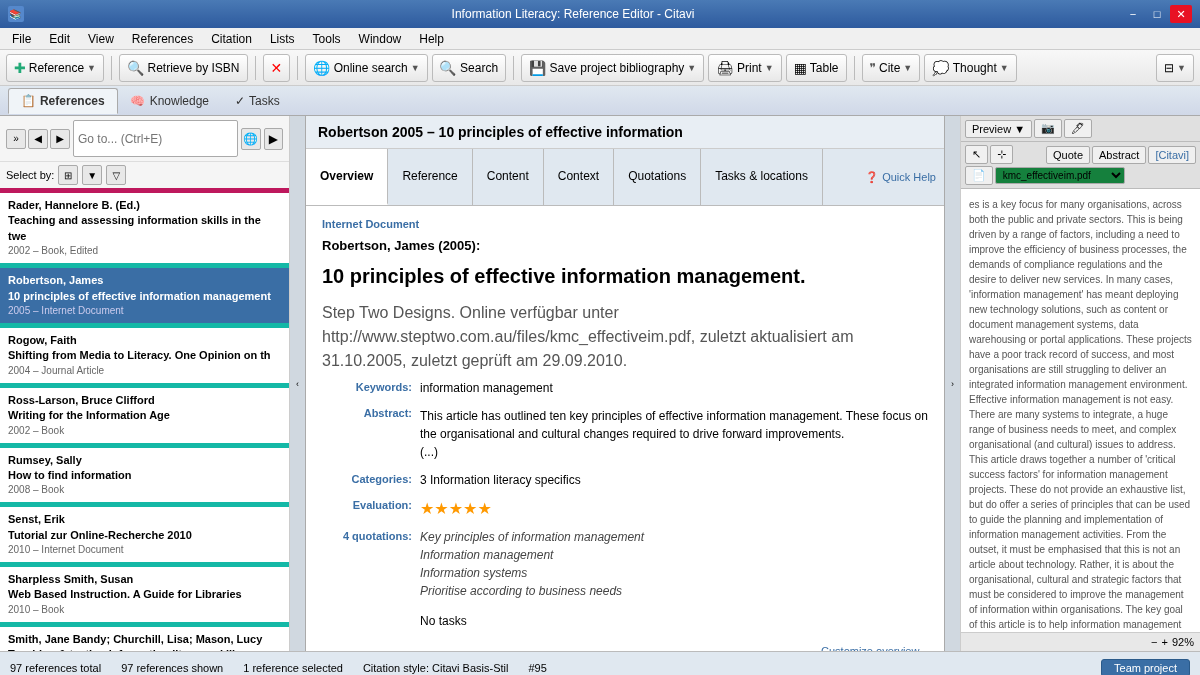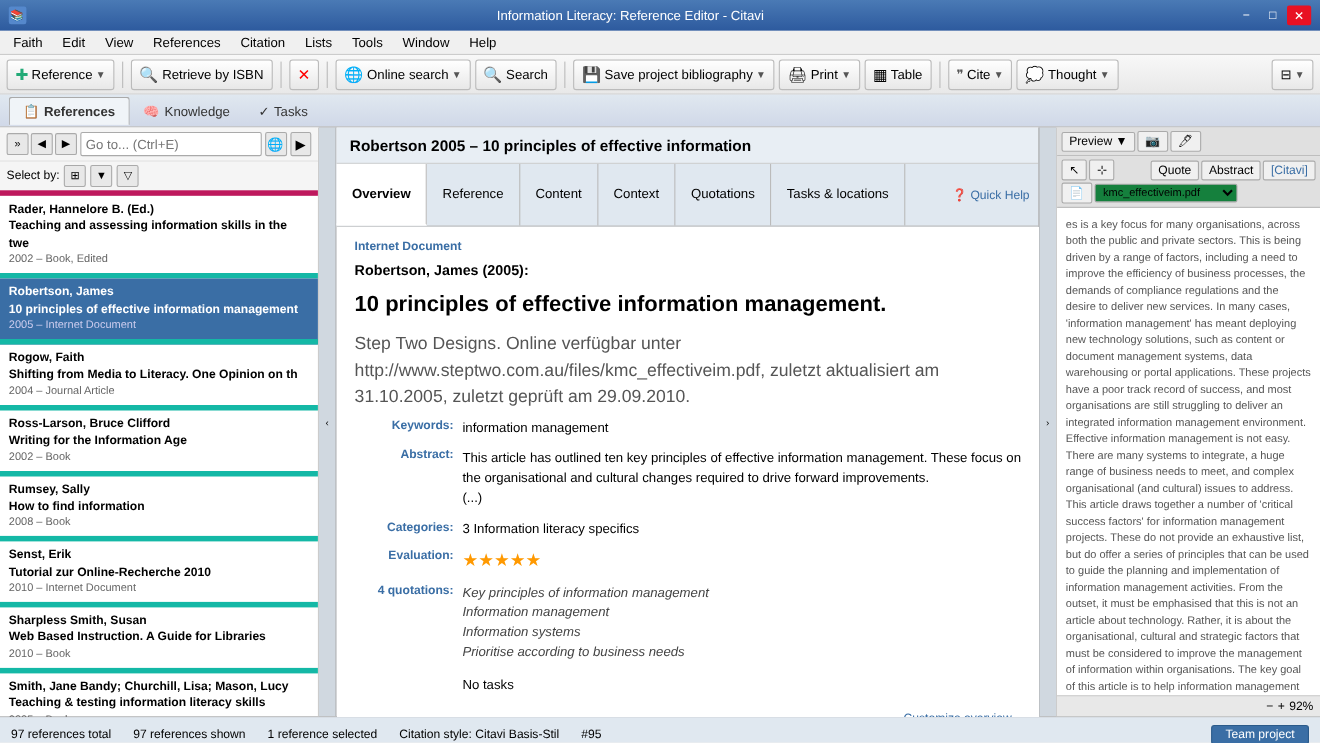--- a/index.html
+++ b/index.html
@@ -87,21 +87,21 @@
       background: #fff;
       display: flex;
       flex-direction: column;
     }
     .search-bar {
       display: flex; align-items: center; gap: 3px;
       padding: 4px 6px; border-bottom: 1px solid #ddd;
       background: #f5f5f5;
     }
     .search-input {
-      flex: 1; height: 22px; border: 1px solid #aaa; border-radius: 2px;
+      flex: 1; height: 37px; border: 1px solid #aaa; border-radius: 2px;
       padding: 0 4px; font-size: 12px;
     }
     .search-btn { width: 22px; height: 22px; border: 1px solid #aaa; border-radius: 2px; background: #e8e8e8; cursor: pointer; display: flex; align-items: center; justify-content: center; font-size: 12px; }
     .filter-bar {
       display: flex; align-items: center; gap: 4px;
       padding: 3px 6px; border-bottom: 5px solid #be185d;
       background: #f5f5f5; font-size: 11px;
     }
     .ref-list { flex: 1; overflow-y: auto; }
     .ref-item {
@@ -192,21 +192,21 @@
   <div class="title-bar-icon">📚</div>
   <div class="title-bar-title">Information Literacy: Reference Editor - Citavi</div>
   <div class="title-bar-controls">
     <div class="title-bar-btn">−</div>
     <div class="title-bar-btn">□</div>
     <div class="title-bar-btn close">✕</div>
   </div>
 </div>
 
 <div class="menu-bar">
-  <div class="menu-item">Faith</div>
+  <div class="menu-item">File</div>
   <div class="menu-item">Edit</div>
   <div class="menu-item">View</div>
   <div class="menu-item">References</div>
   <div class="menu-item">Citation</div>
   <div class="menu-item">Lists</div>
   <div class="menu-item">Tools</div>
   <div class="menu-item">Window</div>
   <div class="menu-item">Help</div>
 </div>
 

